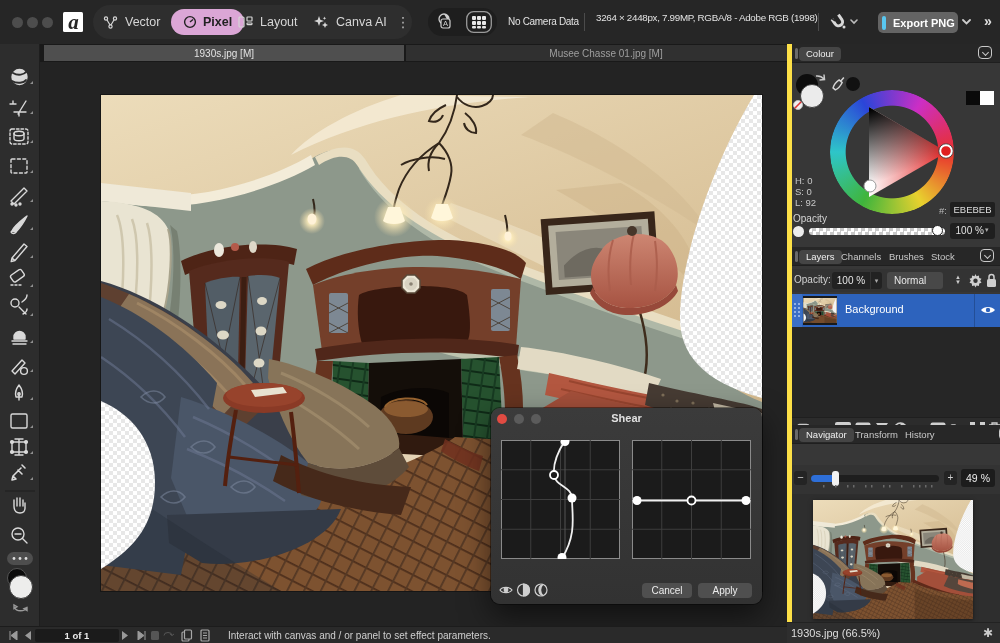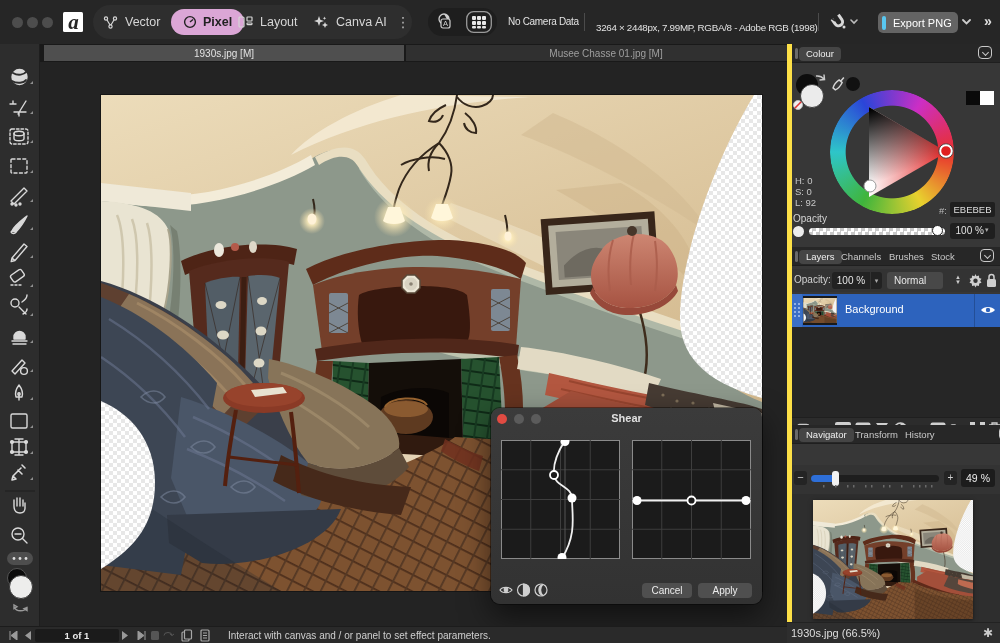--- a/index.html
+++ b/index.html
@@ -10,21 +10,21 @@
 #topbar{position:absolute;left:0;top:0;width:1000px;height:44px;background:#262626}
 .tl{position:absolute;top:17px;width:11px;height:11px;border-radius:50%;background:#4d4d4d}
 #alogo{position:absolute;left:63px;top:12px;width:20px;height:20px}
 #modepill{position:absolute;left:93px;top:5px;width:319px;height:34px;background:#2e2e2e;border-radius:17px}
 .modebtn{position:absolute;top:0;display:flex;align-items:center;gap:7px;color:#d6d6d6;font-size:12.5px;height:34px;white-space:nowrap}
 #pixelbtn{top:4px;background:#dba6d6;border-radius:13px;height:26px;color:#222;font-weight:bold;padding:0 12px;gap:6px}
 .vdots{position:absolute;left:303px;top:7px;color:#bbb;font-size:14px;line-height:20px}
 #campill{position:absolute;left:428px;top:8px;width:69px;height:28px;background:#1e1e1e;border-radius:14px}
 .tbtext{position:absolute;top:15px;color:#e2e2e2;font-size:11px;white-space:nowrap}
 .tbsep{position:absolute;top:13px;width:1px;height:18px;background:#4b4b4b}
-#exportbtn{position:absolute;left:878px;top:12px;width:80px;height:21px;background:#646464;border-radius:5px;color:#fff;font-size:11px;font-weight:normal;display:flex;align-items:center;white-space:nowrap}
+#exportbtn{position:absolute;left:878px;top:12px;width:80px;height:21px;background:#646464;border-radius:5px;color:#fff;font-size:11px;font-weight:bold;display:flex;align-items:center;white-space:nowrap}
 #exportbtn .bluebar{width:4px;height:14px;background:#59c7f0;border-radius:2px;margin:0 7px 0 4px;flex:0 0 4px}
 
 #tabbar{position:absolute;left:40px;top:44px;width:747px;height:18px;background:#191919}
 .dtab{position:absolute;top:1px;height:16px;font-size:10px;display:flex;align-items:center;justify-content:center}
 
 #ltool{position:absolute;left:0;top:44px;width:40px;height:582px;background:#2d2d2d;border-right:1px solid #1e1e1e}
 
 #canvas{position:absolute;left:41px;top:62px;width:746px;height:564px;background:#232323}
 #page{position:absolute;left:60px;top:33px;width:661px;height:496px;background:#fff;box-shadow:0 0 0 1px rgba(0,0,0,.35)}
 
@@ -94,21 +94,21 @@
             <rect x="11" y="10" width="4" height="4" rx="1"></rect>
             <rect x="16" y="10" width="4" height="4" rx="1"></rect>
             <rect x="6" y="15" width="4" height="2.6" rx="1"></rect>
             <rect x="11" y="15" width="4" height="2.6" rx="1"></rect>
             <rect x="16" y="15" width="4" height="2.6" rx="1"></rect>
           </g>
         </svg>
     </div>
     <div class="tbtext" style="left:508px;font-size:10px;letter-spacing:-0.3px;top:16px">No Camera Data</div>
     <div class="tbsep" style="left:584px"></div>
-    <div class="tbtext" style="left:596px;font-size:9.8px;letter-spacing:-0.3px;top:22px">3264 × 2448px, 7.99MP, RGBA/8 - Adobe RGB (1998)</div>
+    <div class="tbtext" style="left:596px;font-size:9.8px;letter-spacing:-0.3px;top:12px">3264 × 2448px, 7.99MP, RGBA/8 - Adobe RGB (1998)</div>
     <div class="tbsep" style="left:818px"></div>
     <svg class="abs" style="left:829px;top:12px" width="18" height="19" viewBox="0 0 18 19">
         <g transform="rotate(-35 9 9)" fill="none" stroke="#d8d8d8" stroke-width="3">
           <path d="M5,4 L5,10 a4,4 0 0 0 8,0 L13,4"></path>
         </g>
         <path d="M2,6 l4,3 M12,2 l4,3" stroke="#262626" stroke-width="1.5"></path>
         <circle cx="15" cy="15" r="1.5" fill="#d8d8d8"></circle>
       </svg>
     <svg class="abs" style="left:850px;top:19px" width="8" height="6" viewBox="0 0 8 6" fill="none" stroke="#bbb" stroke-width="1.6" stroke-linecap="round">
         <path d="M1,1 L4,4 L7,1"></path>

